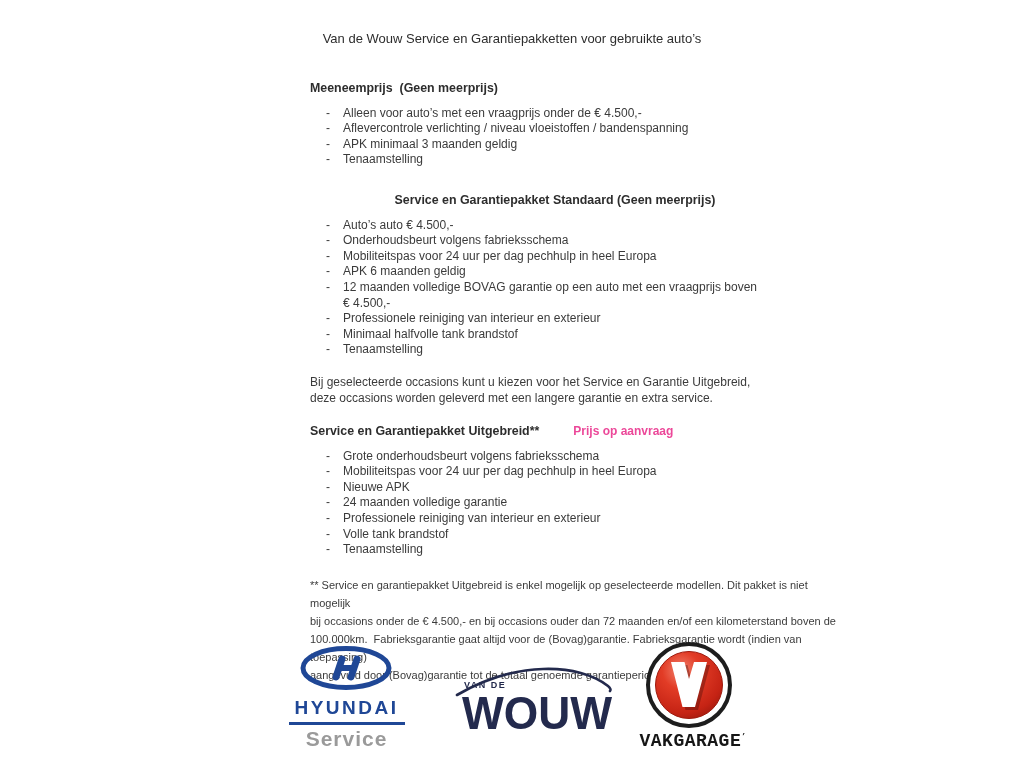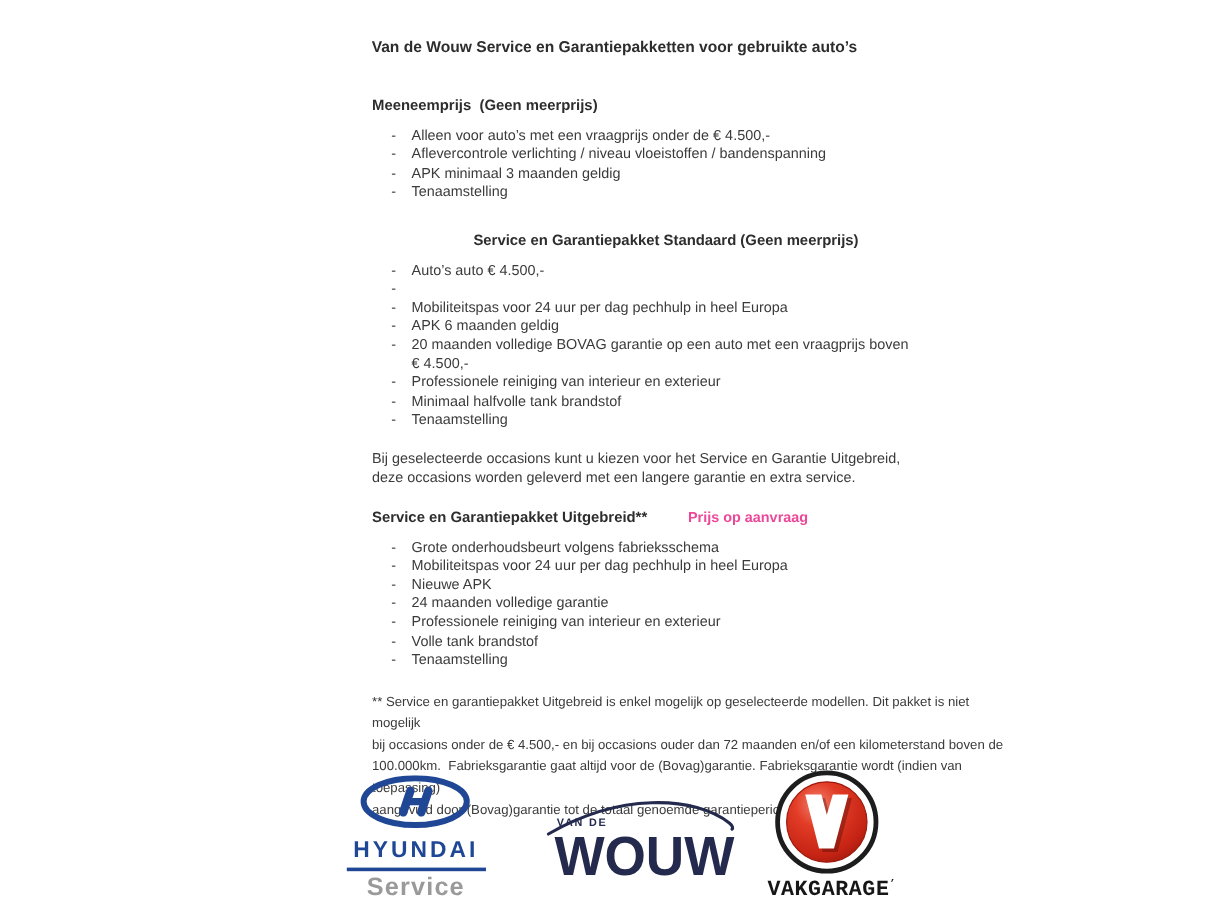--- a/index.html
+++ b/index.html
@@ -1,21 +1,21 @@
 <!DOCTYPE html>
 <html><head>
 <meta charset="utf-8">
 <style>
   html,body { margin:0; padding:0; background:#ffffff; }
   body { width:1024px; height:768px; font-family:"Liberation Sans", sans-serif; }
   .page { position:relative; width:1024px; height:768px; background:#ffffff; overflow:hidden; }
 
   .doc-title {
     position:absolute; top:31px; left:0; width:1024px;
-    text-align:center; font-size:13px; font-weight:700; color:#2d2d2d;
+    text-align:center; font-size:13px; font-weight:400; color:#2d2d2d;
     white-space:pre-wrap;
   }
 
   .content {
     position:absolute; left:310px; top:81px; width:490px;
     font-size:12px; line-height:15.6px; color:#3b3b3b;
   }
 
   .heading { font-weight:700; color:#2d2d2d; font-size:12.4px; white-space:pre-wrap; }
   .heading-row { display:flex; }
@@ -78,32 +78,33 @@
     </div>
 
     <div class="heading mt-sec2">Service en Garantiepakket Standaard (Geen meerprijs)</div>
     <div class="bullets">
       <div class="bullet">
           <span class="dash">-</span>
           <span class="btxt">Auto’s auto € 4.500,-</span>
         </div>
       <div class="bullet">
           <span class="dash">-</span>
+          <span class="btxt">Onderhoudsbeurt volgens fabrieksschema</span>
         </div>
       <div class="bullet">
           <span class="dash">-</span>
           <span class="btxt">Mobiliteitspas voor 24 uur per dag pechhulp in heel Europa</span>
         </div>
       <div class="bullet">
           <span class="dash">-</span>
           <span class="btxt">APK 6 maanden geldig</span>
         </div>
       <div class="bullet">
           <span class="dash">-</span>
-          <span class="btxt">20 maanden volledige BOVAG garantie op een auto met een vraagprijs boven
+          <span class="btxt">12 maanden volledige BOVAG garantie op een auto met een vraagprijs boven
 € 4.500,-</span>
         </div>
       <div class="bullet">
           <span class="dash">-</span>
           <span class="btxt">Professionele reiniging van interieur en exterieur</span>
         </div>
       <div class="bullet">
           <span class="dash">-</span>
           <span class="btxt">Minimaal halfvolle tank brandstof</span>
         </div>

